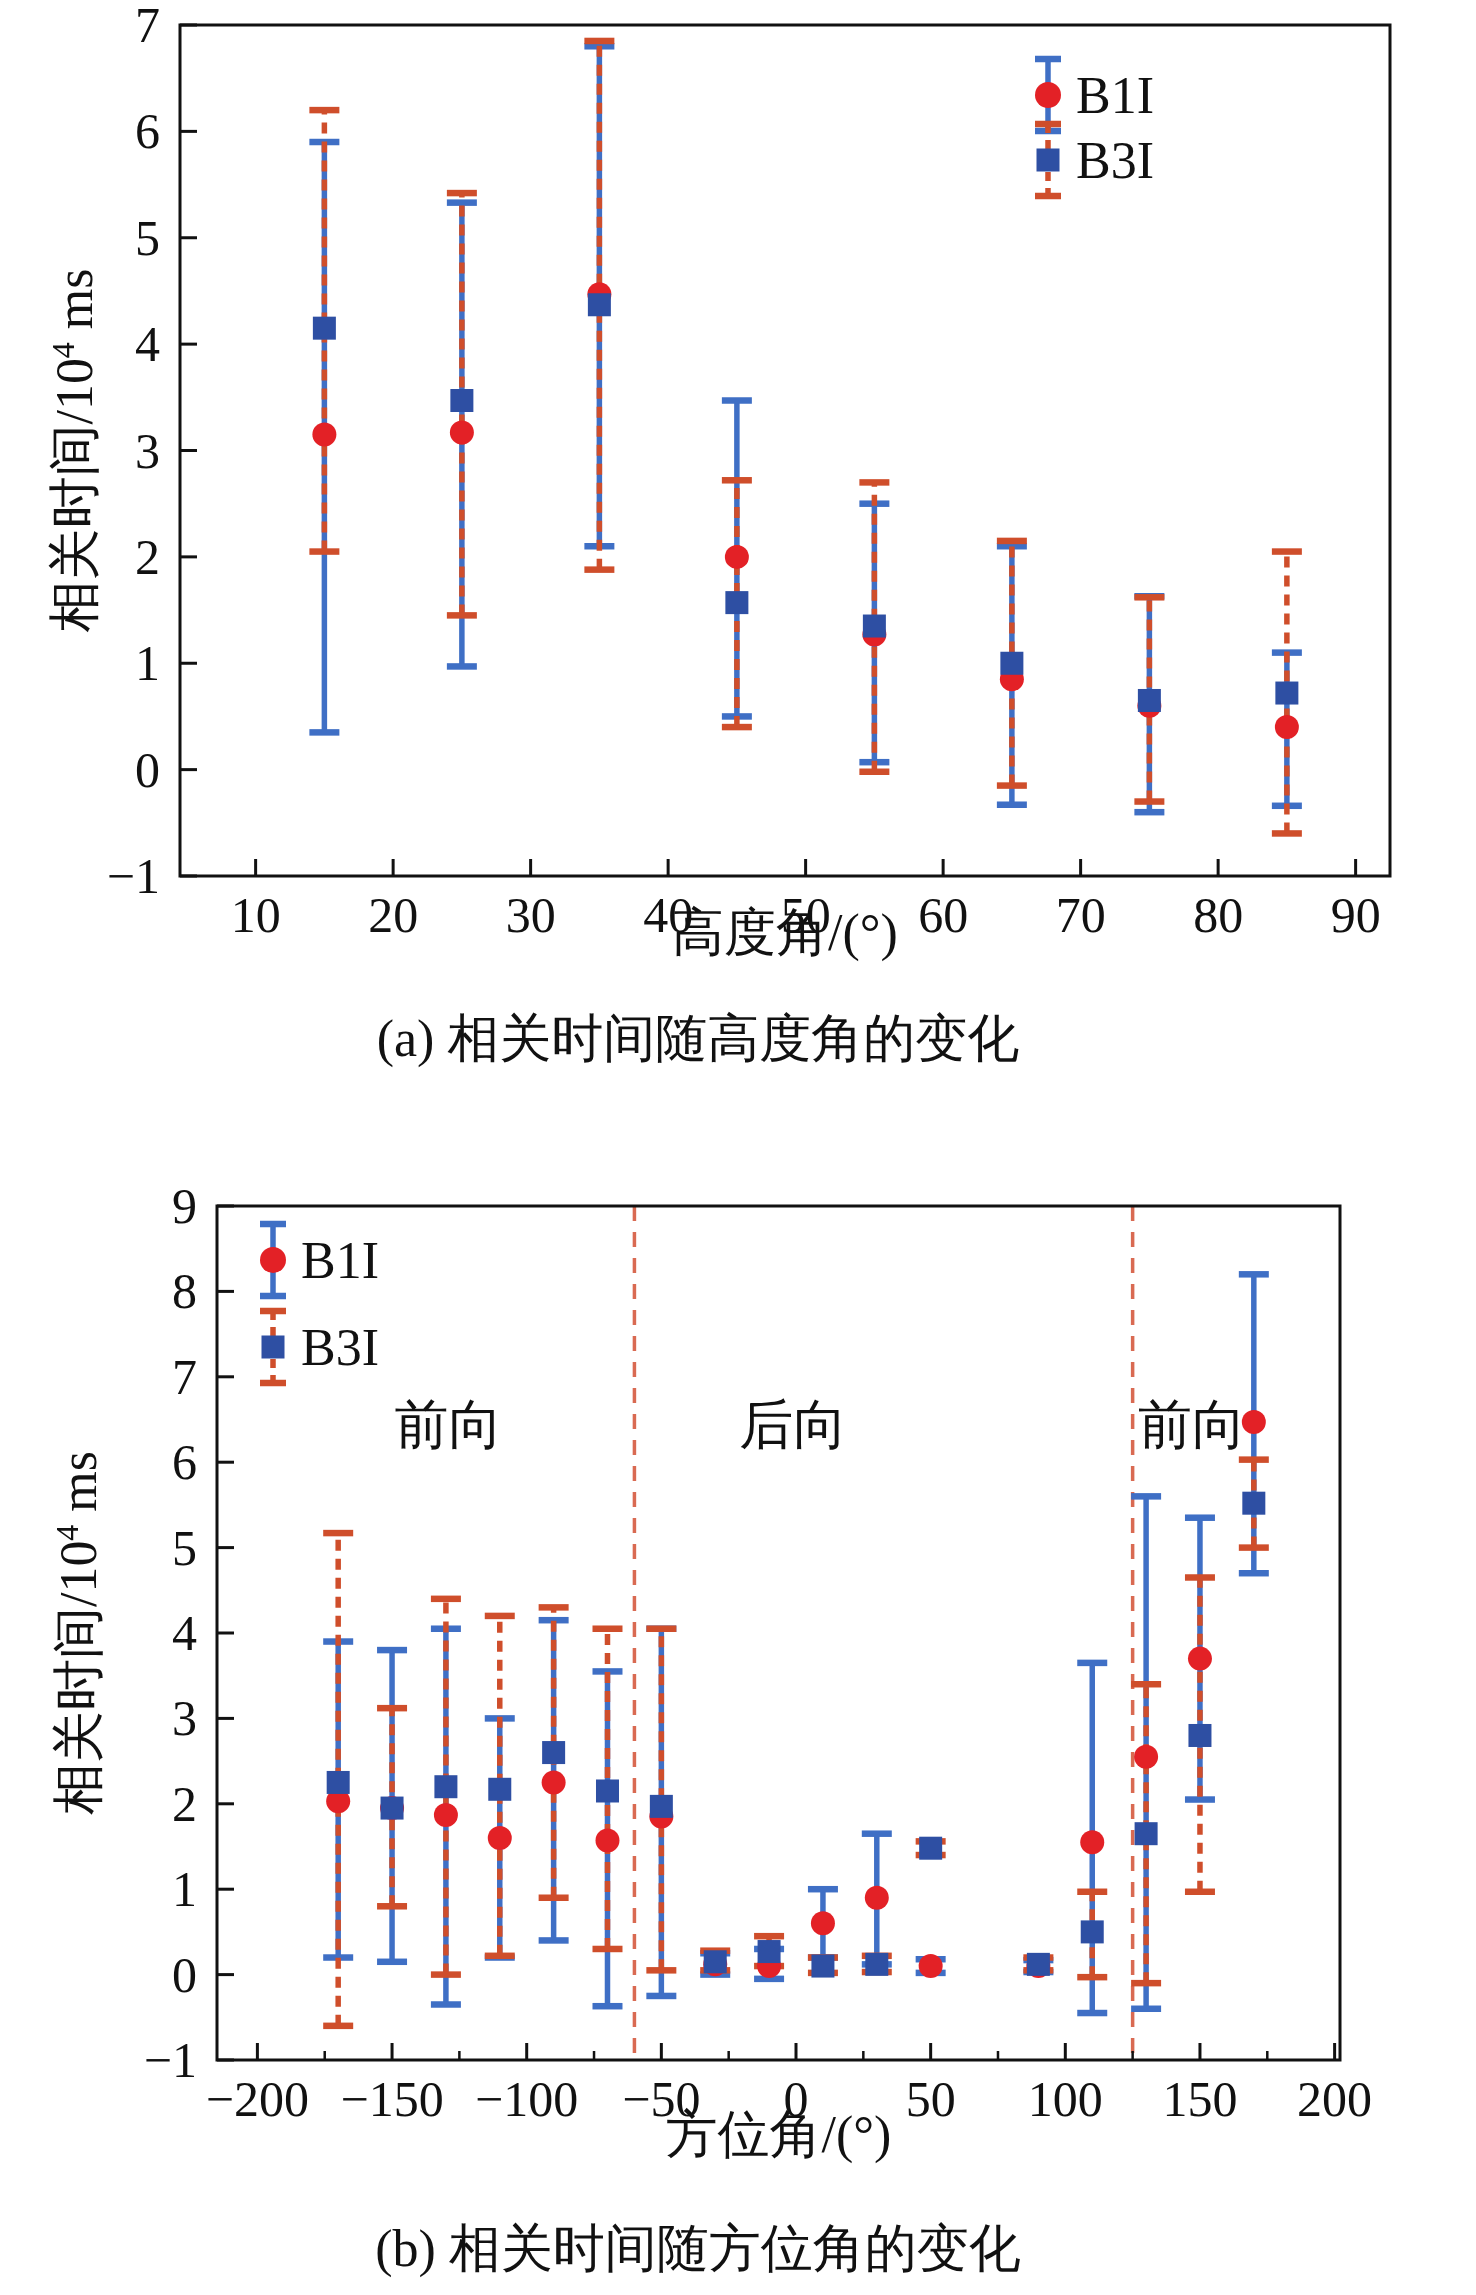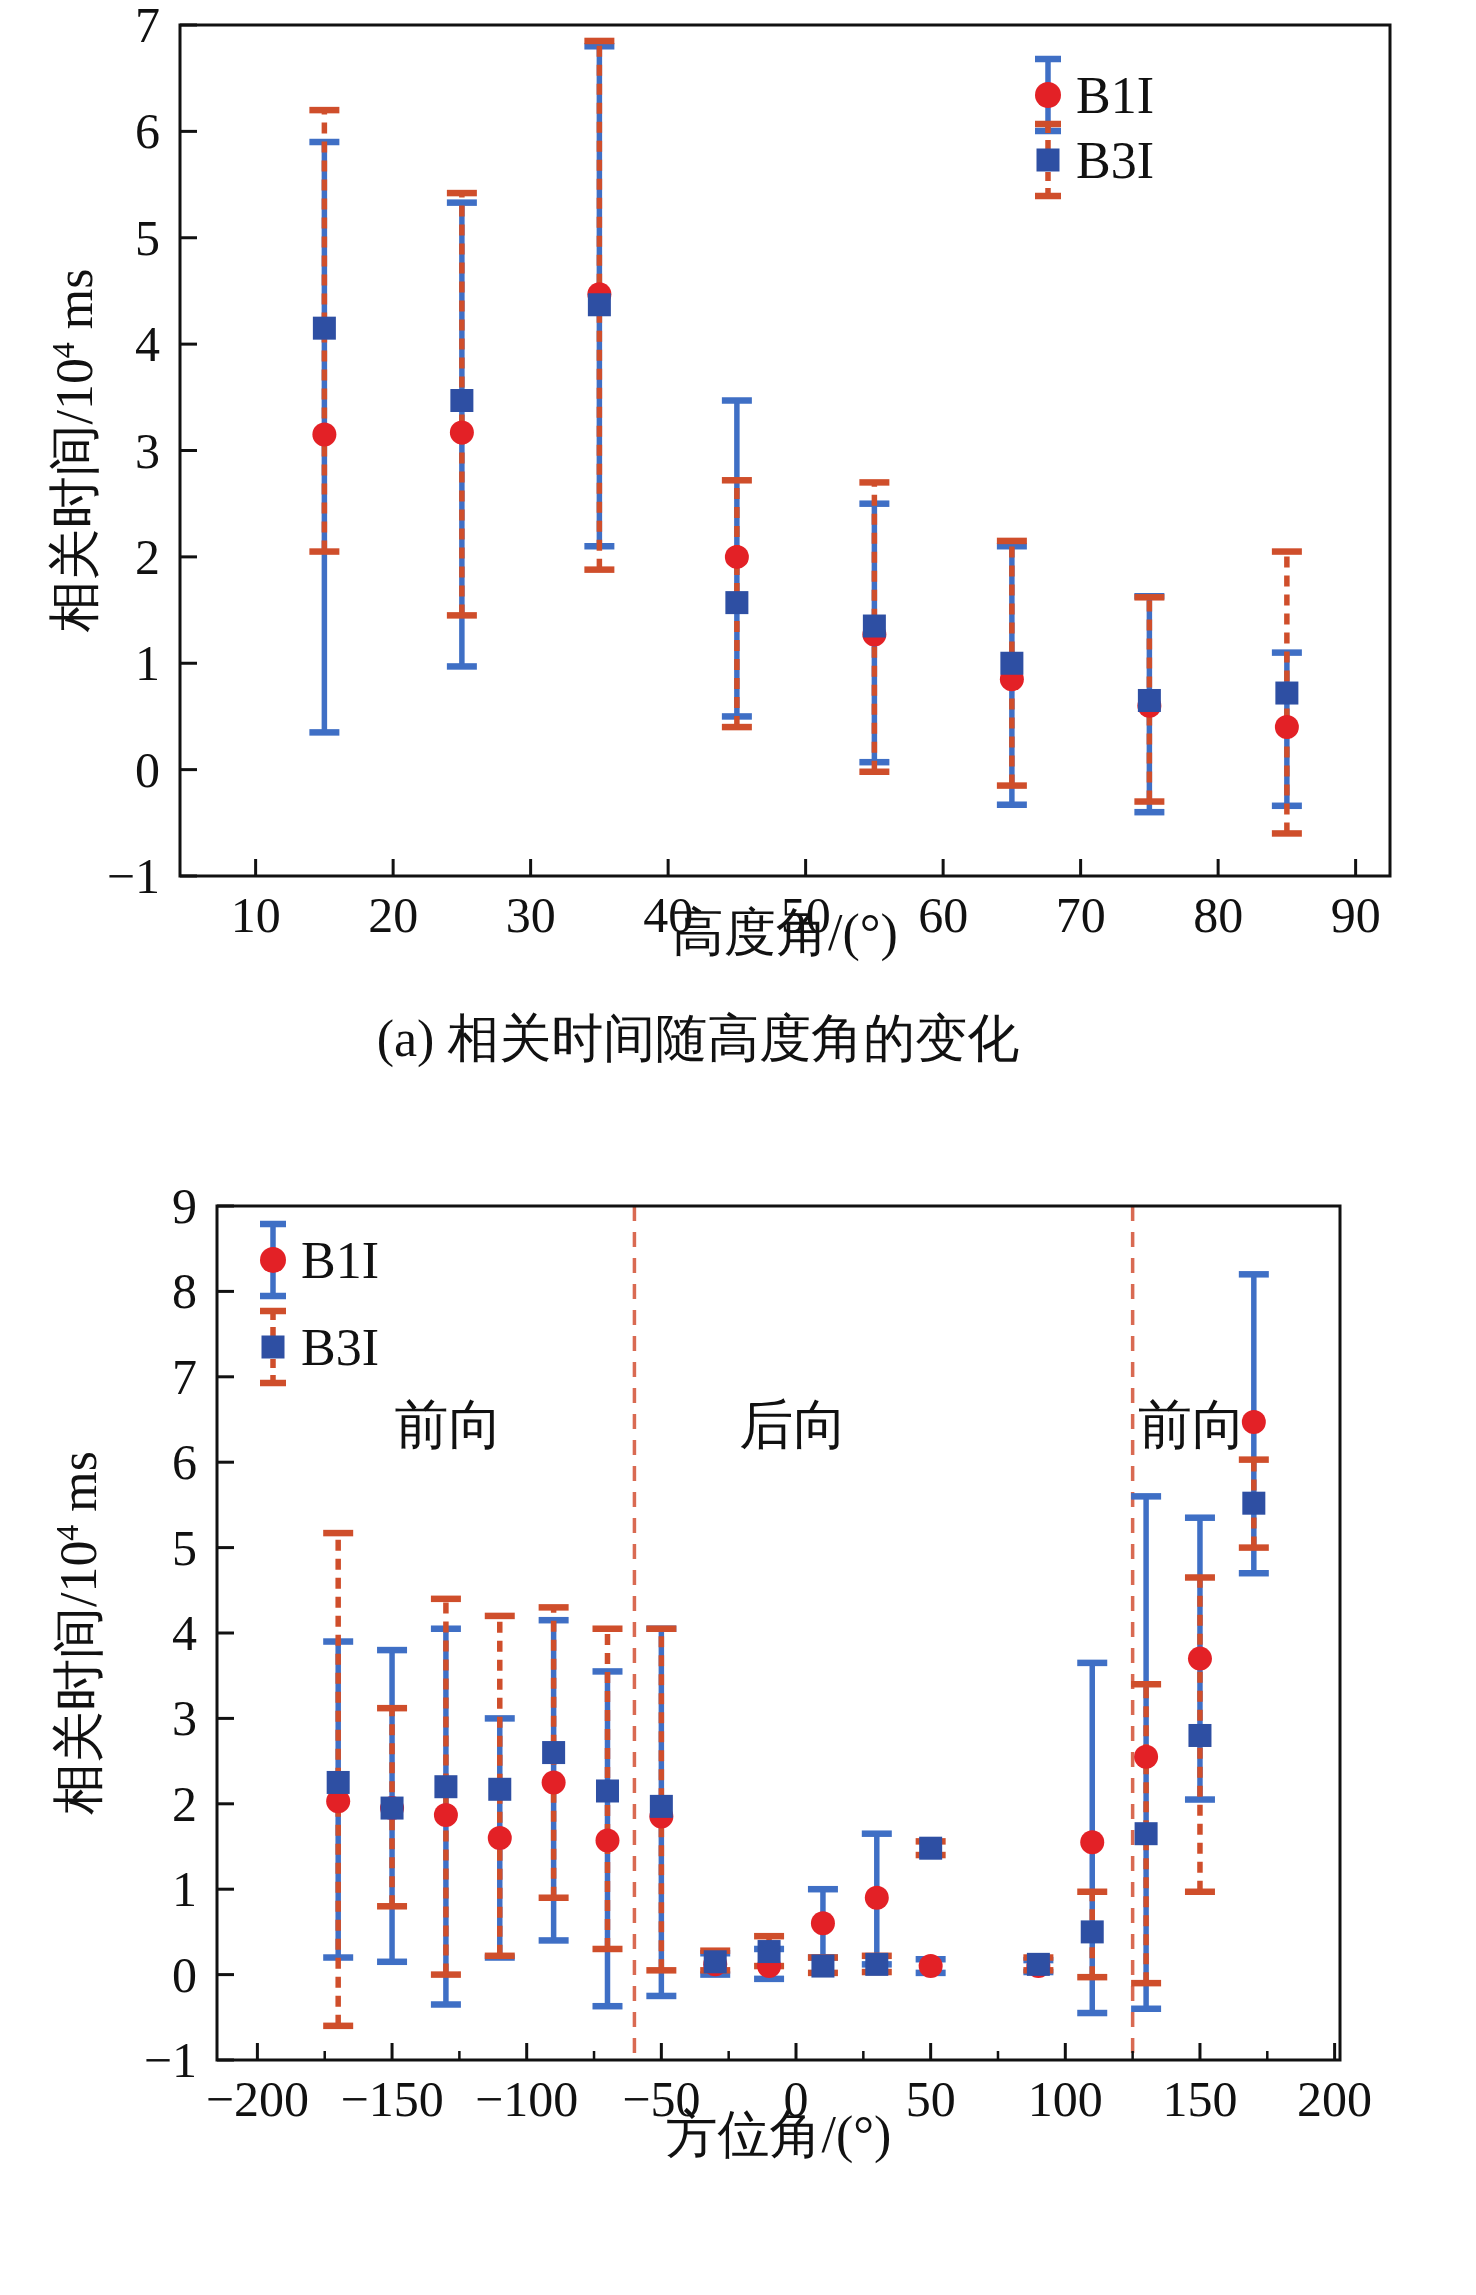--- a/index.html
+++ b/index.html
@@ -435,13 +435,14 @@
         <line x1="260" y1="176" x2="286" y2="176" stroke="#3f6fc5" stroke-width="6.5"></line>
         <circle cx="273" cy="140" r="13" fill="#e32126"></circle>
         <text x="301" y="158" font-size="52" text-anchor="start" fill="#111" font-family="&quot;Liberation Serif&quot;,&quot;DejaVu Serif&quot;,serif">B1I</text>
         <line x1="273" y1="191" x2="273" y2="263" stroke="#cf4e2b" stroke-width="5.5" stroke-dasharray="9 7"></line>
         <line x1="260" y1="191" x2="286" y2="191" stroke="#cf4e2b" stroke-width="6.5"></line>
         <line x1="260" y1="263" x2="286" y2="263" stroke="#cf4e2b" stroke-width="6.5"></line>
         <rect x="261.5" y="215.5" width="23" height="23" fill="#2e4fa3"></rect>
         <text x="301" y="245" font-size="52" text-anchor="start" fill="#111" font-family="&quot;Liberation Serif&quot;,&quot;DejaVu Serif&quot;,serif">B3I</text>
       </g>
     </svg>
+  <div id="caption-b" class="caption">(b) 相关时间随方位角的变化</div>
 </div>
 
 </body></html>

